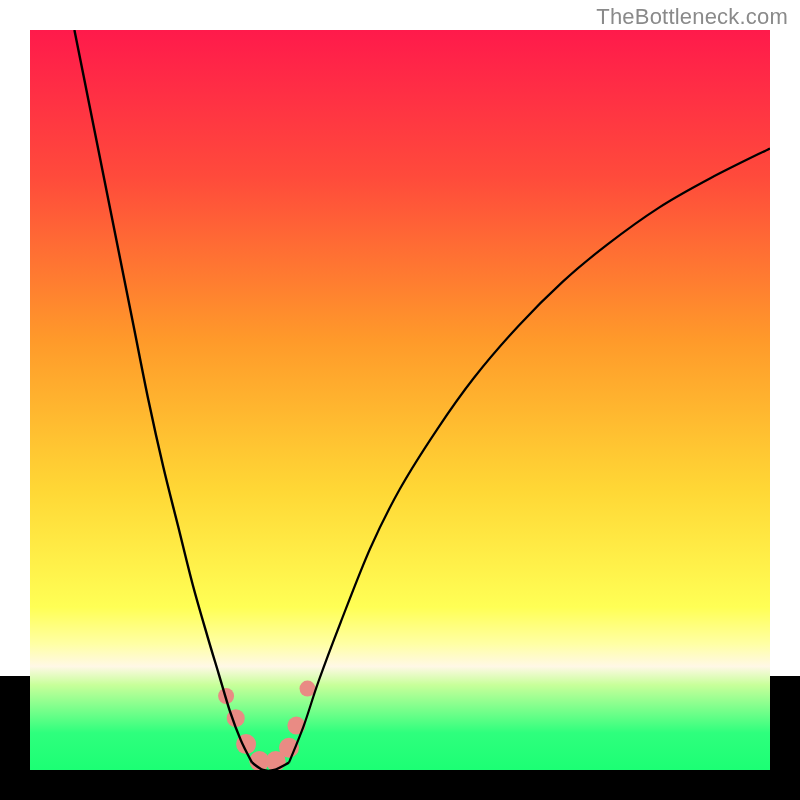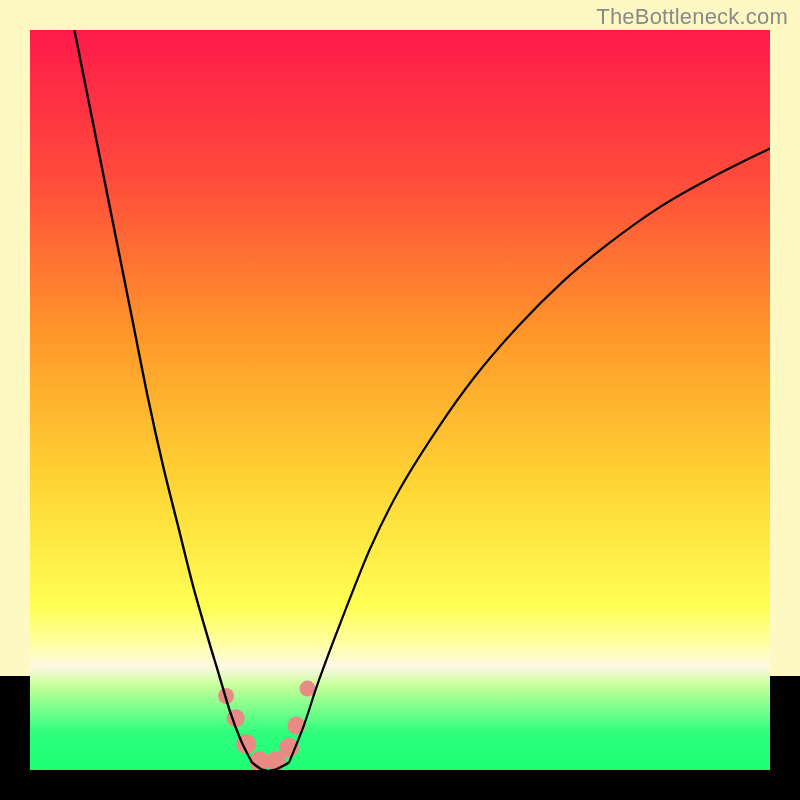--- a/index.html
+++ b/index.html
@@ -9,21 +9,21 @@
     height: 800px;
     background: #000;
     overflow: hidden;
   }
   .frame {
     position: absolute;
     left: 0;
     top: 0;
     width: 800px;
     height: 676px;
-    background: #fef9c3;
+    background: #ffffff;
   }
   .plot-area {
     position: absolute;
     left: 30px;
     top: 30px;
     width: 740px;
     height: 740px;
     overflow: hidden;
   }
   .gradient {

